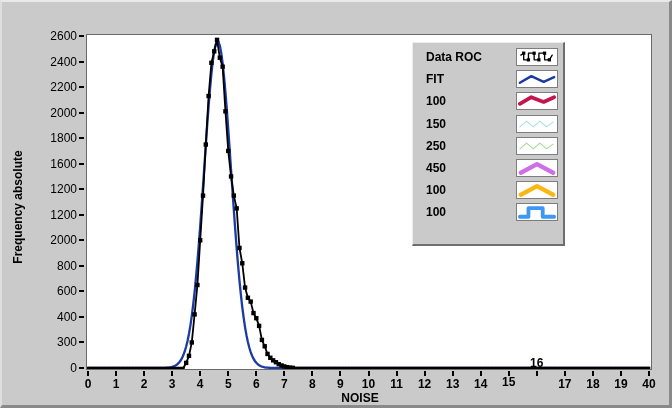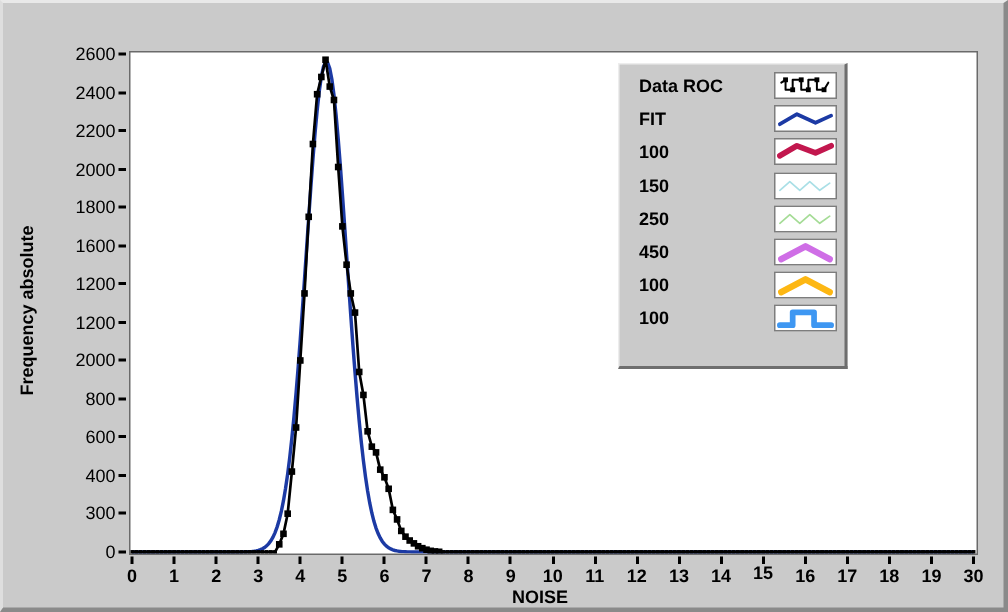--- a/index.html
+++ b/index.html
@@ -299,29 +299,29 @@
         <div class="xtick-label" style="left: 379.55px; top: 375px;">11</div>
         <div class="xtick-dash" style="left: 421.6px; top: 369px;"></div>
         <div class="xtick-label" style="left: 407.6px; top: 375px;">12</div>
         <div class="xtick-dash" style="left: 449.65px; top: 369px;"></div>
         <div class="xtick-label" style="left: 435.65px; top: 375px;">13</div>
         <div class="xtick-dash" style="left: 477.7px; top: 369px;"></div>
         <div class="xtick-label" style="left: 463.7px; top: 375px;">14</div>
         <div class="xtick-dash" style="left: 505.75px; top: 369px;"></div>
         <div class="xtick-label" style="left: 491.75px; top: 373px;">15</div>
         <div class="xtick-dash" style="left: 533.8px; top: 369px;"></div>
-        <div class="xtick-label" style="left: 519.8px; top: 375px;">16</div>
+        <div class="xtick-label" style="left: 519.8px; top: 354px;">16</div>
         <div class="xtick-dash" style="left: 561.85px; top: 369px;"></div>
         <div class="xtick-label" style="left: 547.85px; top: 375px;">17</div>
         <div class="xtick-dash" style="left: 589.9px; top: 369px;"></div>
         <div class="xtick-label" style="left: 575.9px; top: 375px;">18</div>
         <div class="xtick-dash" style="left: 617.95px; top: 369px;"></div>
         <div class="xtick-label" style="left: 603.95px; top: 375px;">19</div>
         <div class="xtick-dash" style="left: 646px; top: 369px;"></div>
-        <div class="xtick-label" style="left: 632px; top: 375px;">30</div>
+        <div class="xtick-label" style="left: 632px; top: 375px;">40</div>
       </div>
 
     <div id="y-axis-title">Frequency absolute</div>
     <div id="x-axis-title">NOISE</div>
 
     <div id="legend">
       <div id="legend-rows">
           <div class="lrow">
             <span class="llabel">Data ROC</span>
             <span class="licon">

